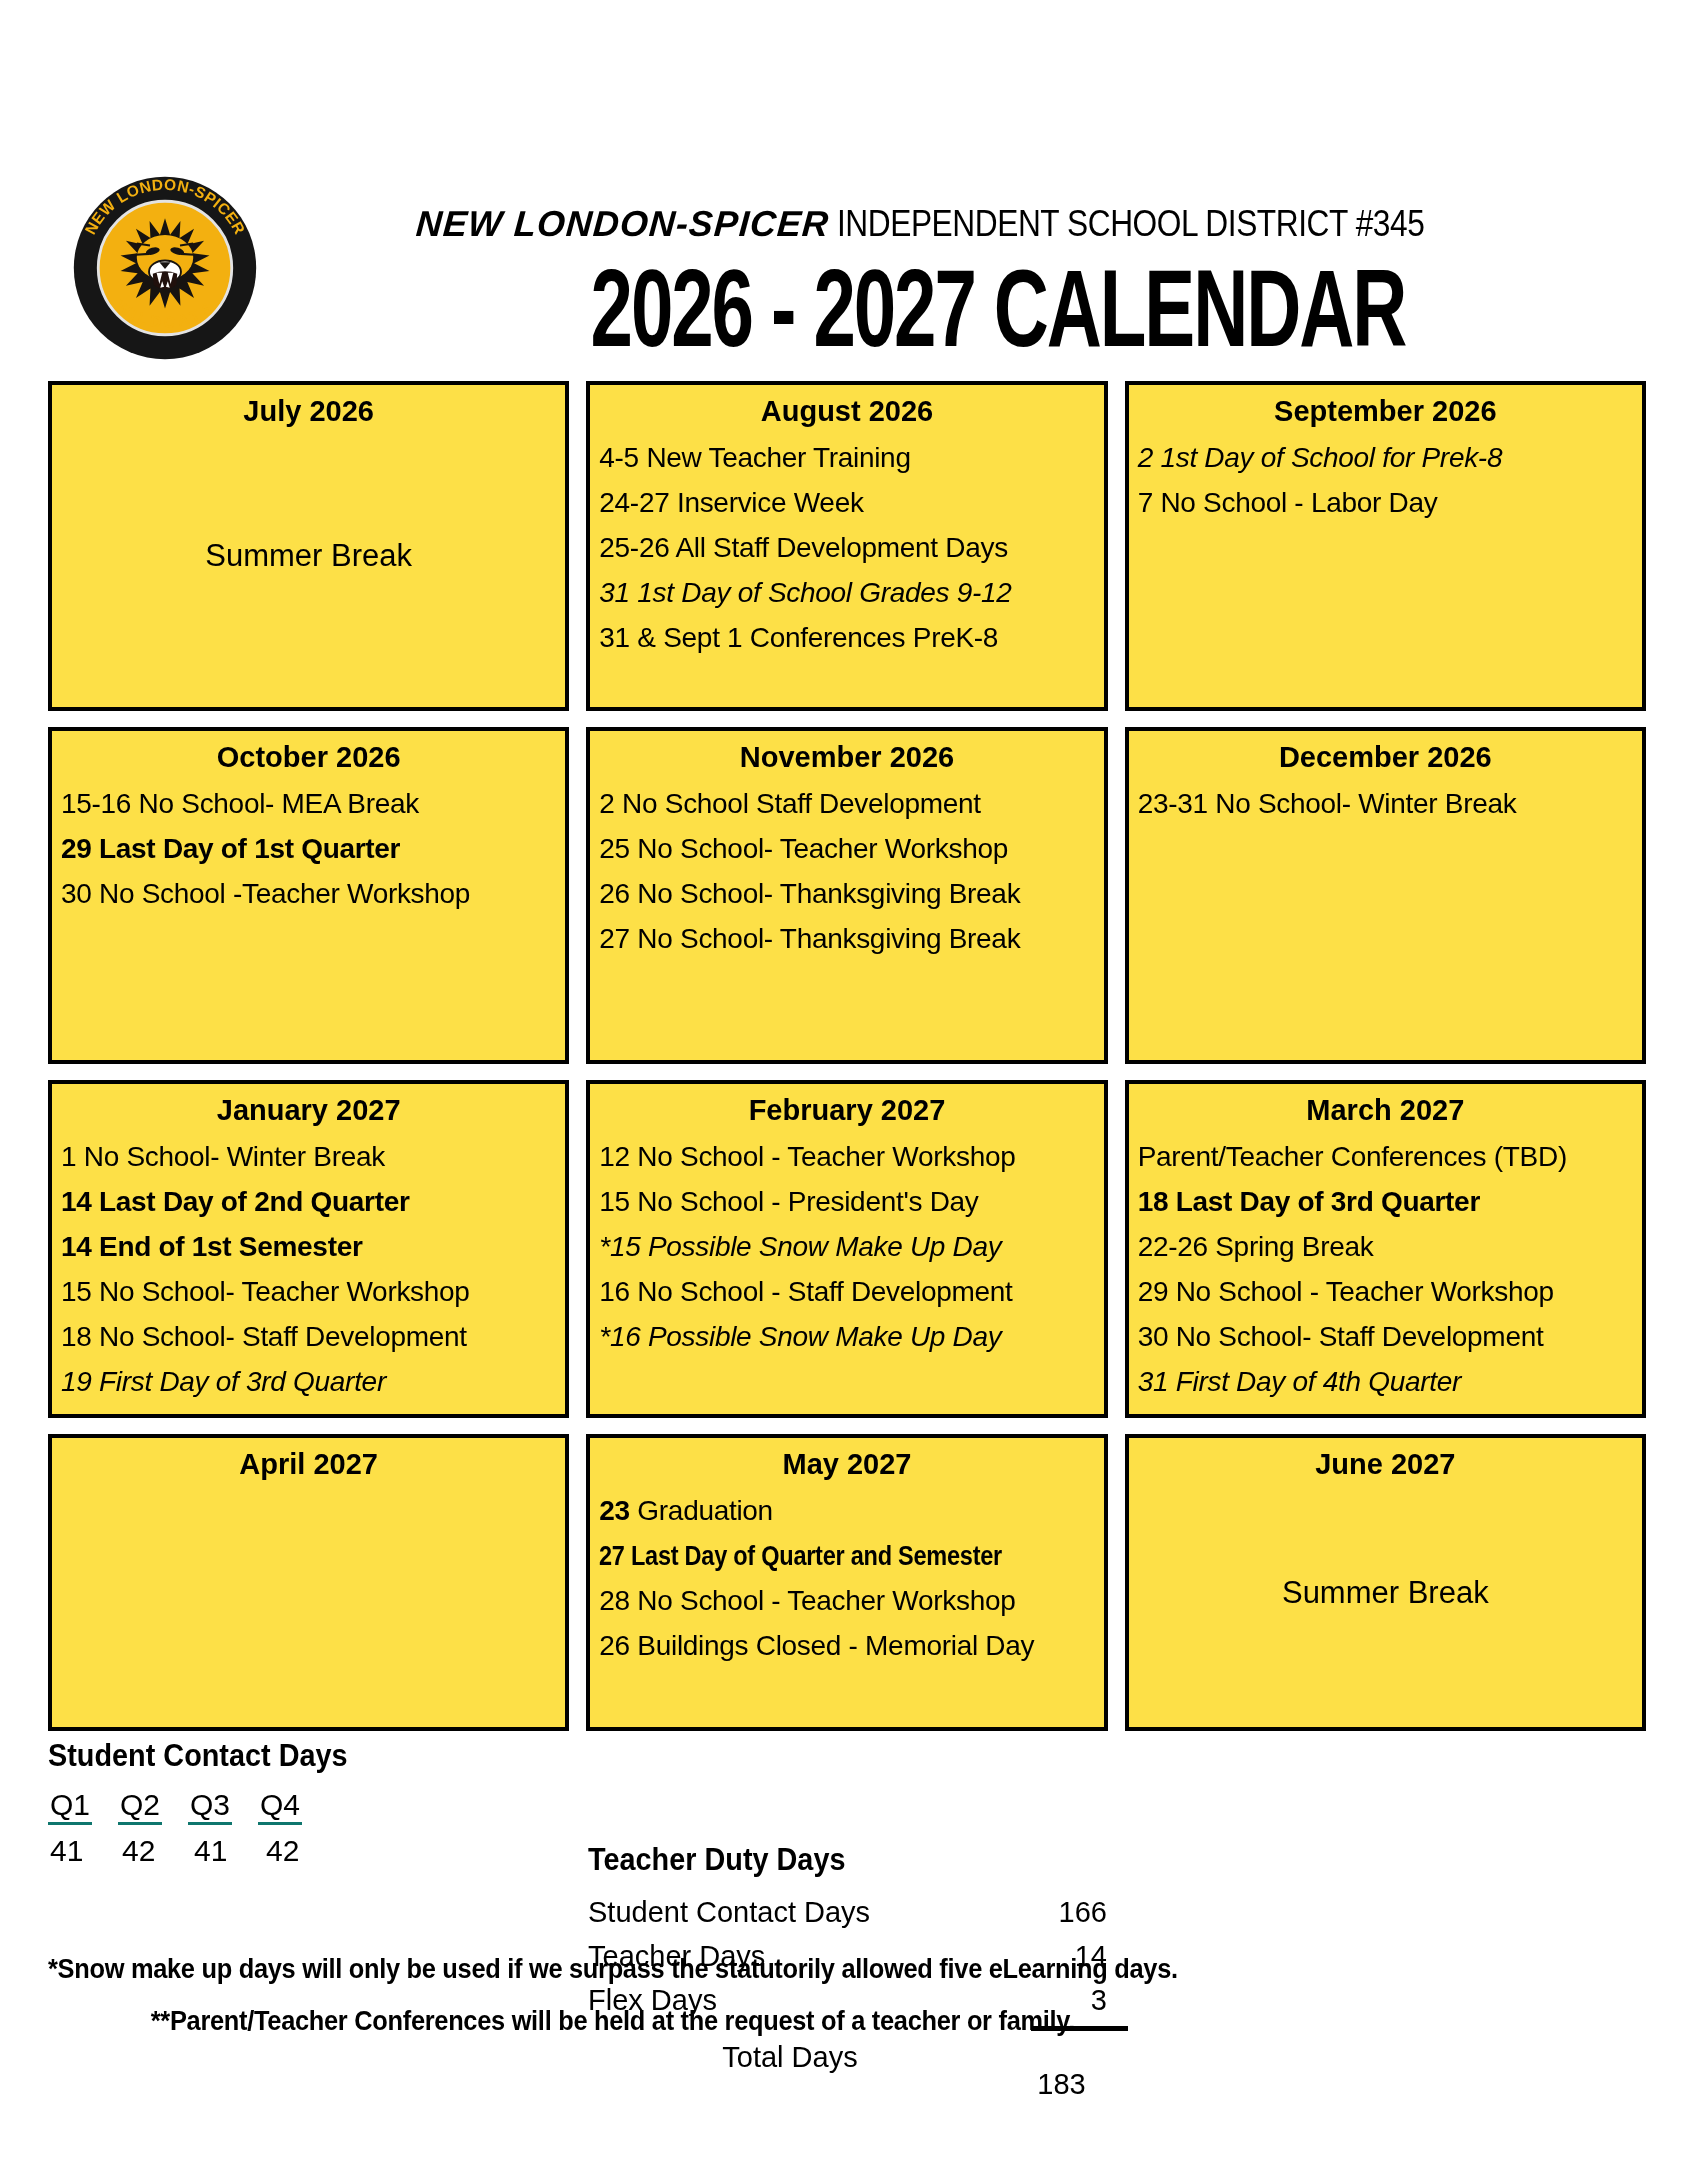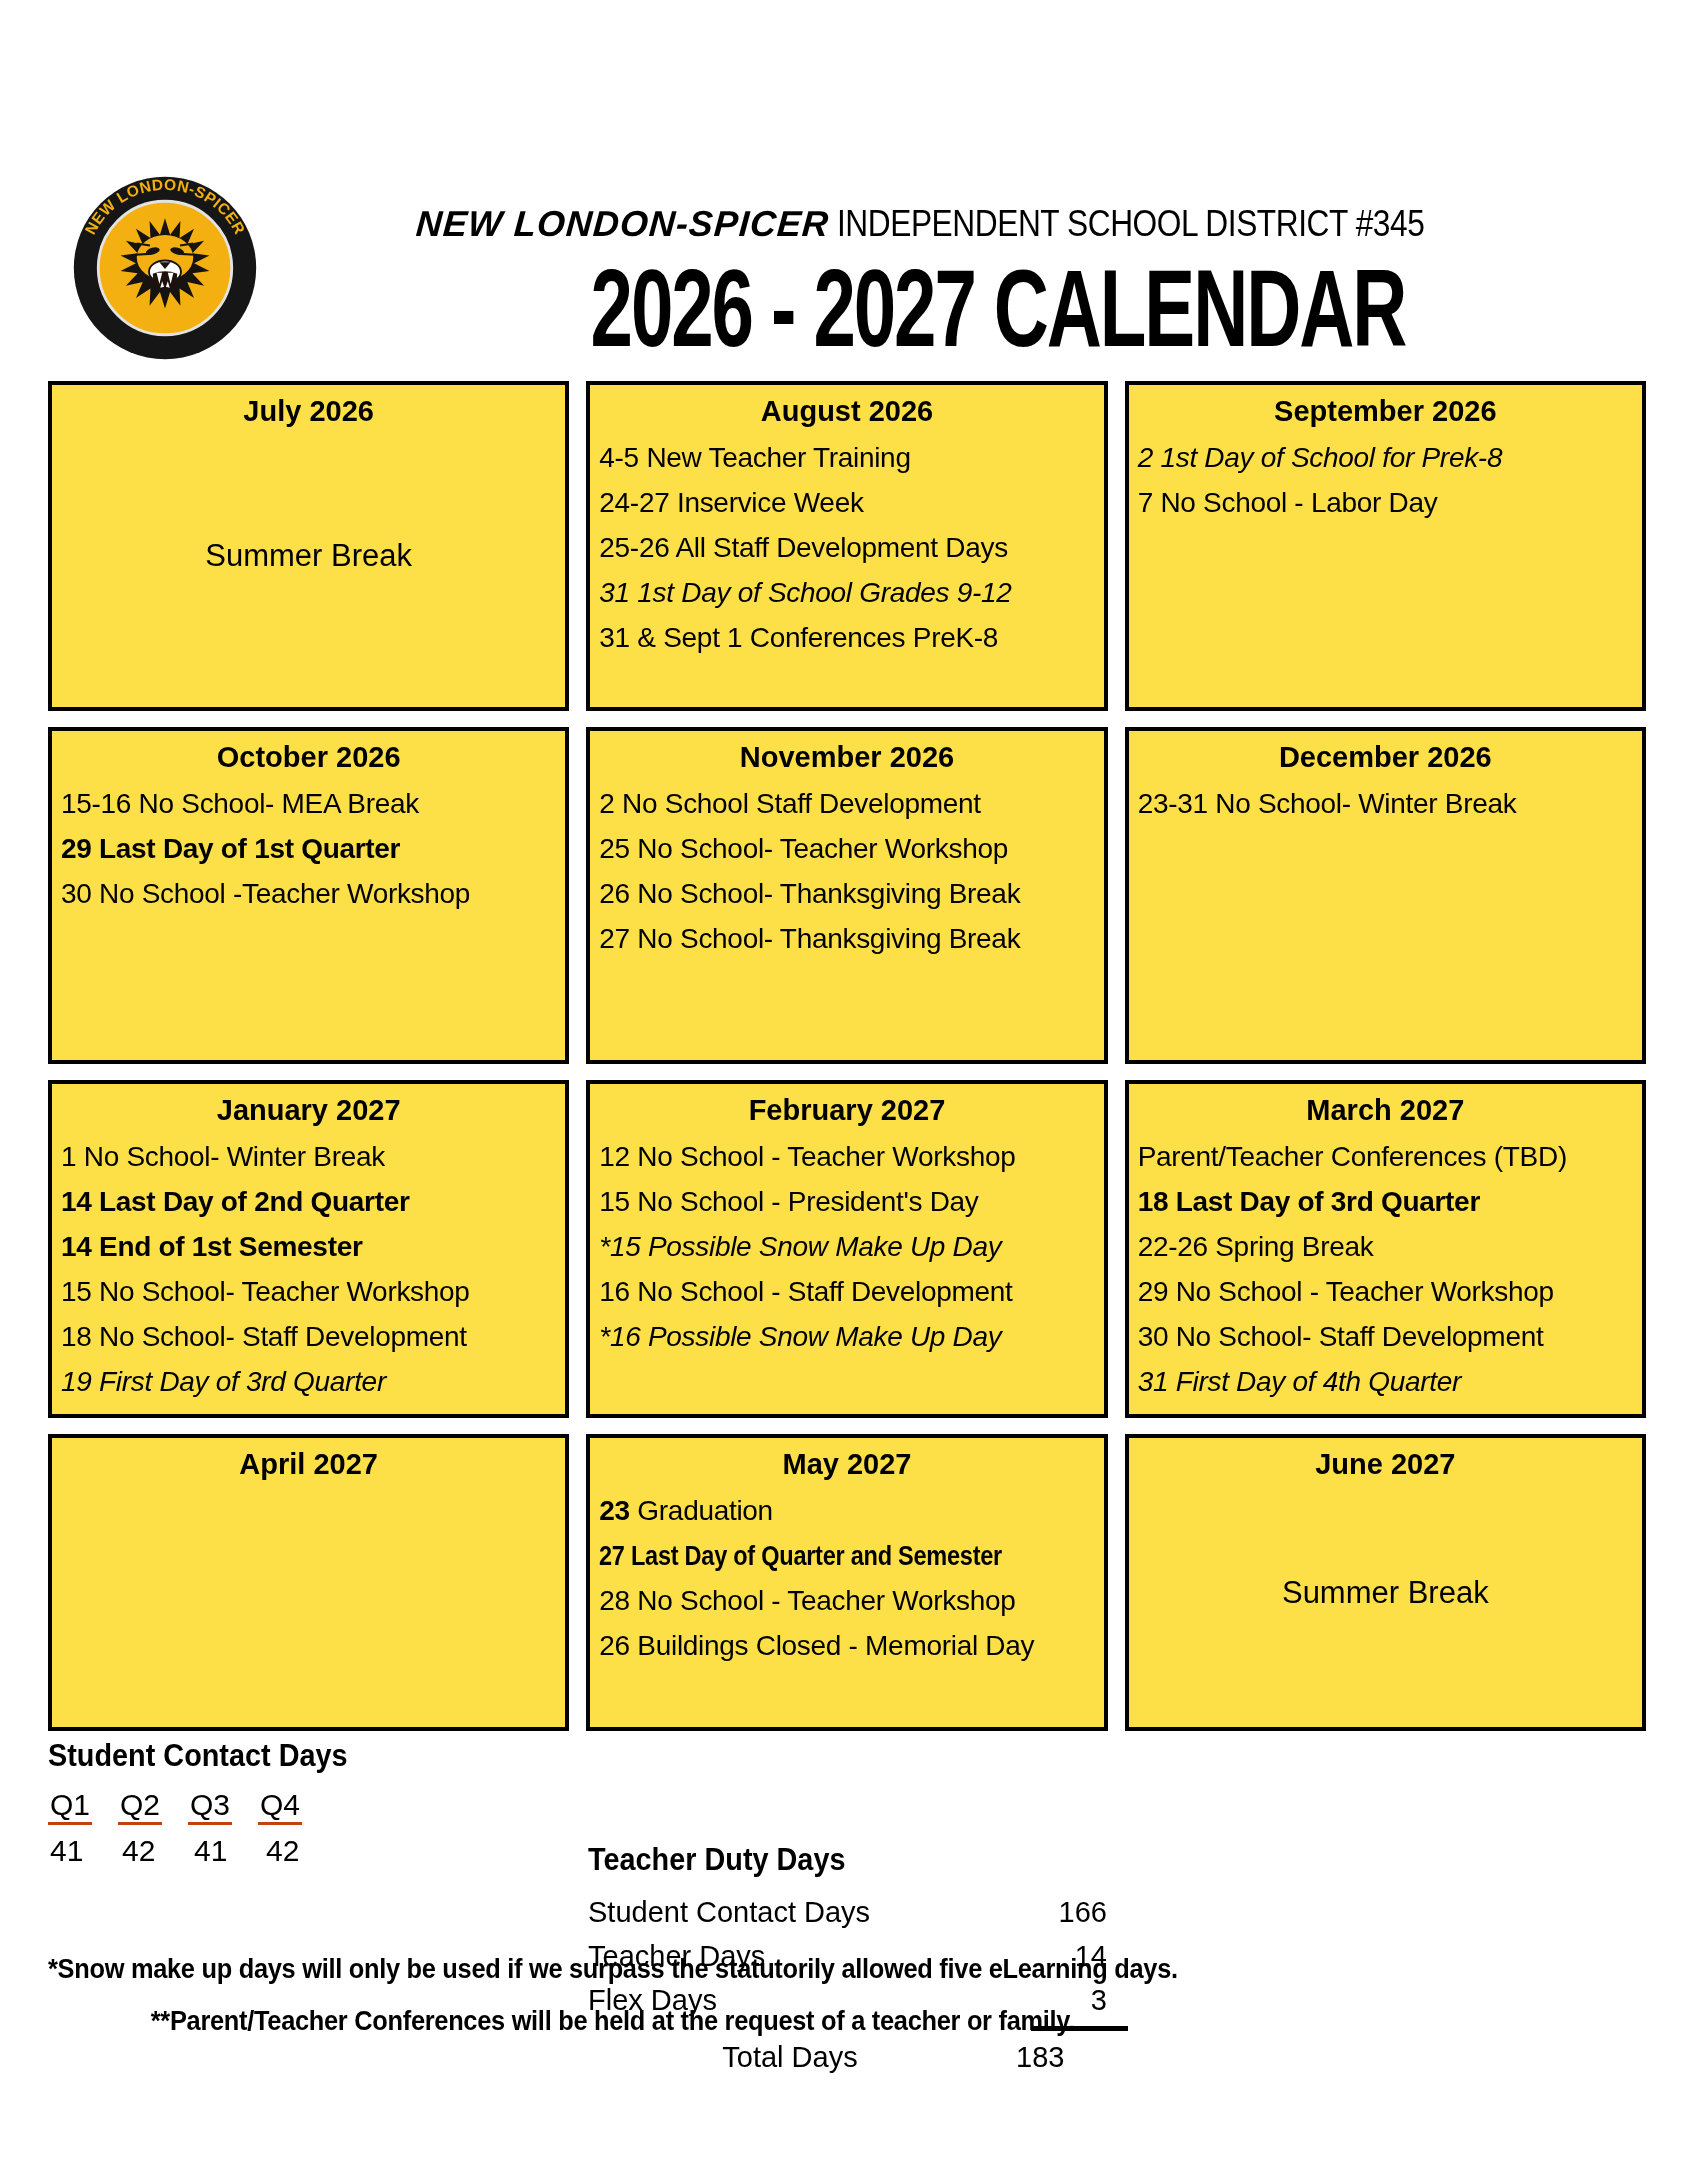--- a/index.html
+++ b/index.html
@@ -35,32 +35,32 @@
   .event.bold{font-weight:bold;}
   .event.bolditalic{font-weight:normal;font-style:italic;}
   .event.italic{font-style:italic;}
   .event .condwrap{display:inline-block;transform:scaleX(0.84);transform-origin:0 50%;font-weight:bold;}
   .center-note{flex:1;display:flex;align-items:center;justify-content:center;font-size:31px;padding-bottom:24px;}
   
   .summary-left{position:absolute;left:48px;top:1738px;}
   .sum-heading{font-size:31px;font-weight:bold;display:inline-block;transform:scaleX(0.93);transform-origin:0 50%;white-space:nowrap;}
   .qrow{margin-top:14px;display:flex;}
   .qcell{width:70px;font-size:30px;}
-  .qcell .q{border-bottom:3px solid #c2410c;padding:0 2px 1px 2px;}
+  .qcell .q{border-bottom:3px solid #0f766e;padding:0 2px 1px 2px;}
   .drow{margin-top:12px;display:flex;}
   .dcell{width:70px;font-size:30px;padding-left:2px;}
   .summary-right{position:absolute;left:588px;top:1842px;width:519px;}
   .trows{margin-top:12px;}
   .trow{display:flex;align-items:baseline;font-size:29px;line-height:44px;}
   .trow .lbl{flex:1;}
   .trow .val{width:91px;text-align:right;}
   .sumline{height:5px;background:#000;width:97px;margin-left:auto;margin-right:-21px;margin-top:4px;}
   .total-row{display:flex;font-size:29px;line-height:46px;margin-top:3px;}
   .total-row .lbl{flex:1;text-align:center;padding-right:24px;}
-  .total-row .val{width:91px;text-align:left;}
+  .total-row .val{width:91px;text-align:center;margin-top:27px;}
   
   .footnotes{position:absolute;left:48px;top:1954px;text-align:center;}
   .footnote{font-size:27px;font-weight:bold;margin-bottom:21px;white-space:nowrap;display:block;transform:scaleX(0.94);transform-origin:0 50%;letter-spacing:-0.3px;}
 </style>
 </head>
 <body>
 
 <svg class="logo" viewBox="0 0 200 200" aria-hidden="true">
   <circle cx="100" cy="100" r="97" fill="#161616"></circle>
   <circle cx="100" cy="100" r="71" fill="#F3B010" stroke="#e3e3e3" stroke-width="3"></circle>

